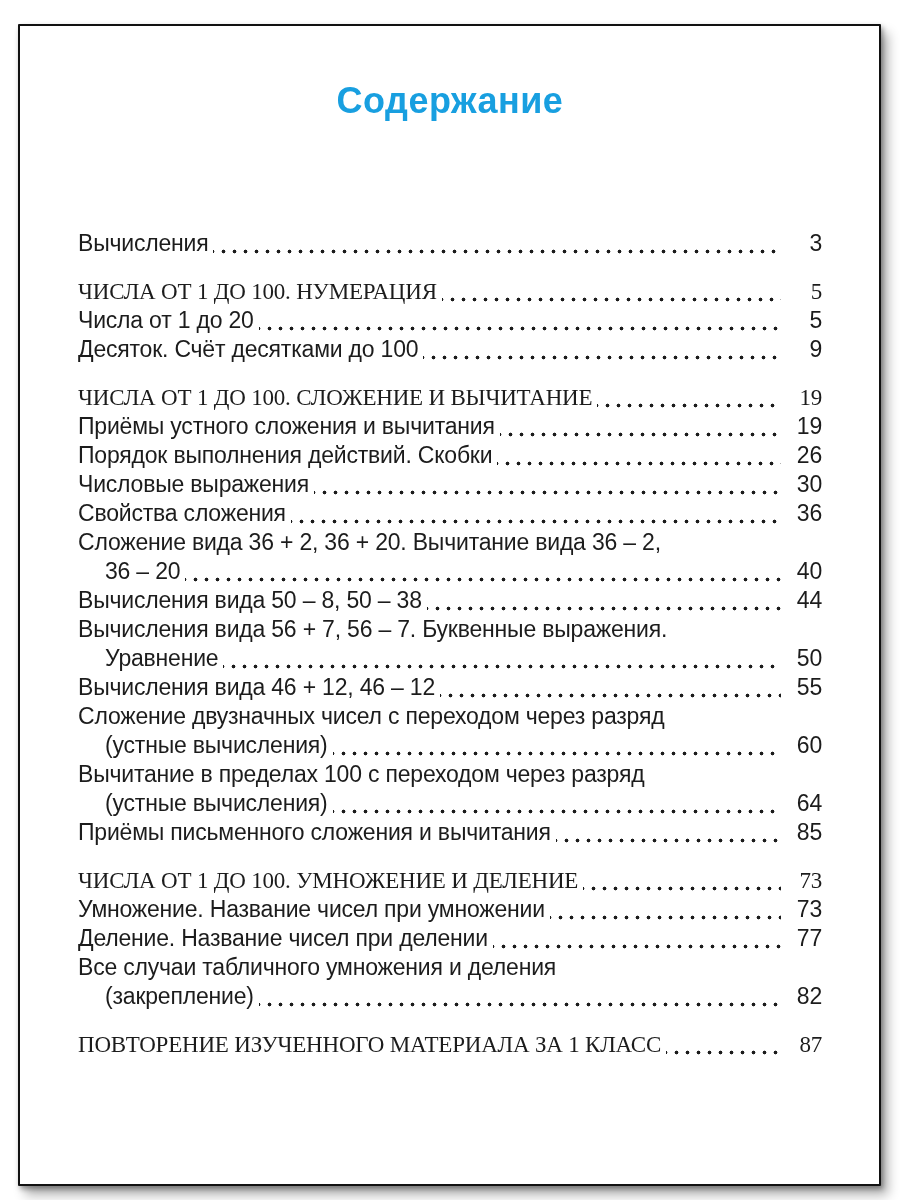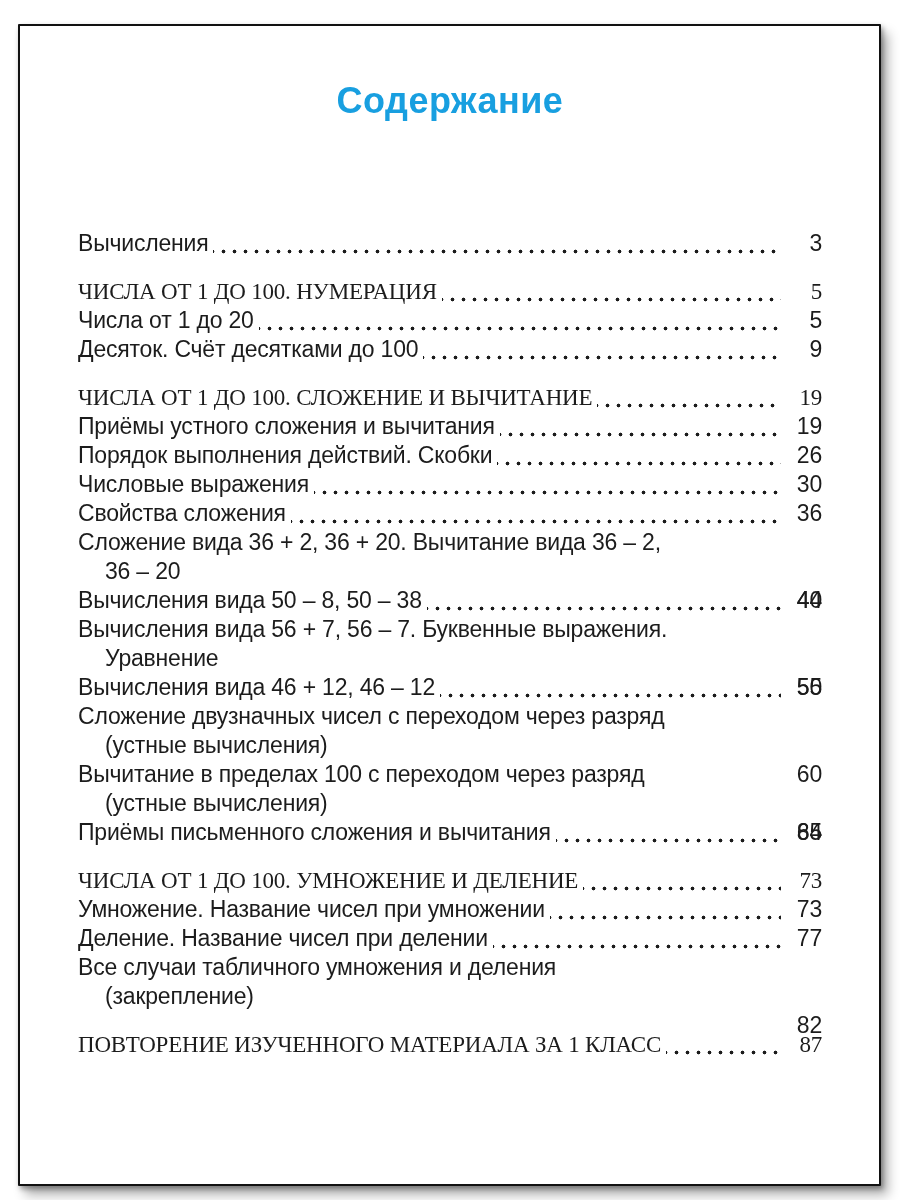--- a/index.html
+++ b/index.html
@@ -36,21 +36,21 @@
     letter-spacing:-0.2px;
   }
   .row{
     display:flex;
     align-items:stretch;
     line-height:29px;
     height:29px;
     white-space:nowrap;
   }
   .row.gap{margin-top:19px;font-family:Liberation Serif, serif;}
-  .row.indent{padding-left:27px;flex-direction:column;}
+  .row.indent{padding-left:27px;}
   .row .t{flex:0 0 auto;}
   .leader{
     flex:1 1 auto;
     min-width:12px;
     background-image:radial-gradient(circle, var(--text) 1.6px, transparent 2.2px);
     background-size:11px 5px;
     background-repeat:repeat-x;
     background-position:left 5px bottom 4px;
     margin-left:5px;
     margin-right:7px;

